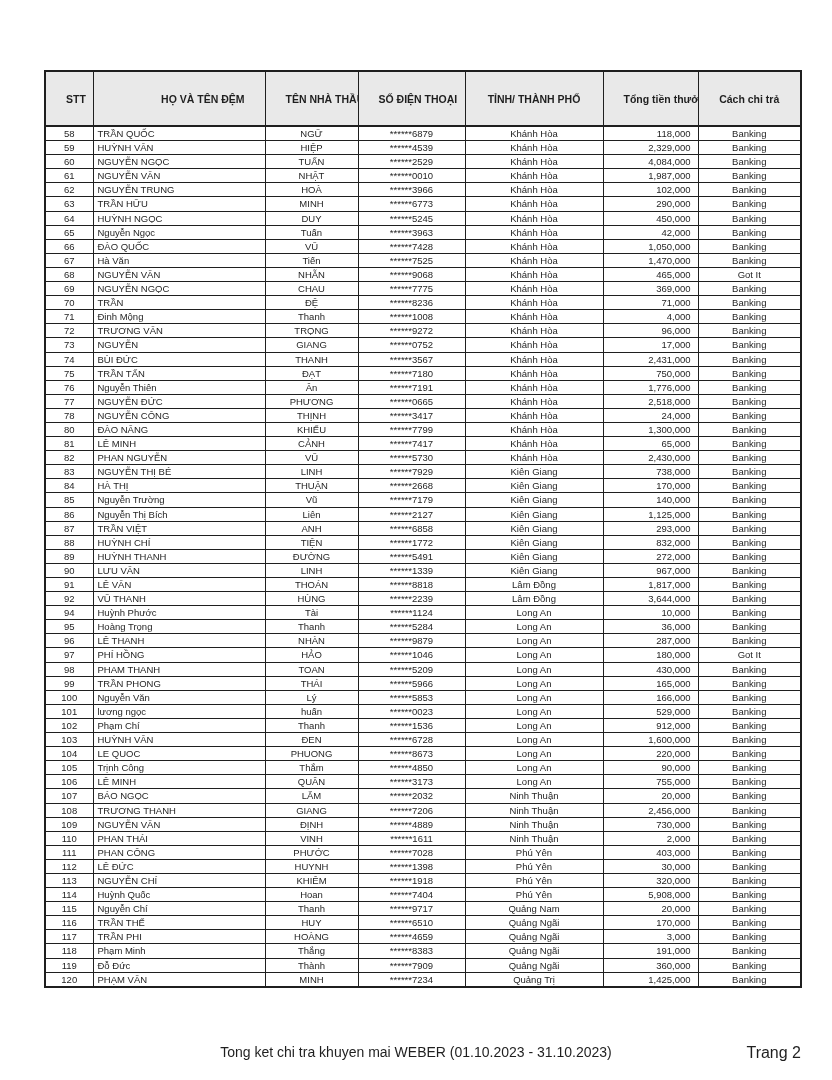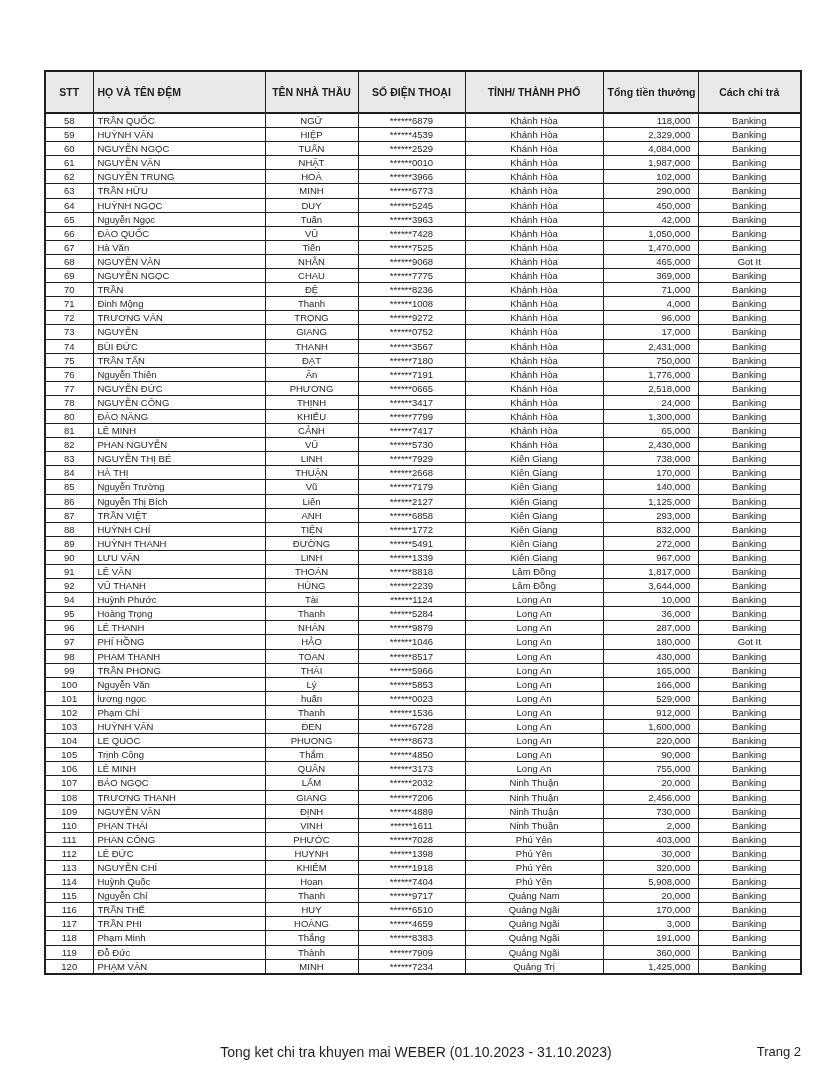--- a/index.html
+++ b/index.html
@@ -28,27 +28,27 @@
   col.c4 { width: 138px; }
   col.c5 { width: 95px; }
   col.c6 { width: 103px; }
 
   th {
     background: var(--header-bg, #e9e9e9);
     border: 1px solid #1f1f1f;
     border-bottom: 2px solid #1f1f1f;
     font-size: 10.5px;
     font-weight: bold;
-    height: 42px;
+    height: 55px;
     text-align: center;
-    padding: 0 4px;
+    padding: 0 20px;
     white-space: nowrap;
     overflow: hidden;
   }
-  th:nth-child(2) { text-align: left; }
+  th:nth-child(2) { text-align: right; }
 
   td {
     border: 1px solid #1f1f1f;
     font-size: 9.5px;
     height: 13.1px;
     line-height: 13.1px;
     padding: 0 4px;
     white-space: nowrap;
     overflow: hidden;
     color: #1f1f1f;
@@ -65,21 +65,21 @@
     position: absolute;
     top: 1044px; left: 0;
     width: 100%;
     text-align: center;
     font-size: 14px;
     color: #1f1f1f;
   }
   .footer-page {
     position: absolute;
     top: 1044px; right: 31px;
-    font-size: 13px;
+    font-size: 16px;
     color: #1f1f1f;
   }
 </style>
 </head>
 <body>
 
 <div class="page">
 
   <table class="report">
     <colgroup>
@@ -442,21 +442,21 @@
           <td>HẢO</td>
           <td>******1046</td>
           <td>Long An</td>
           <td>180,000</td>
           <td>Got It</td>
         </tr>
         <tr>
           <td>98</td>
           <td>PHAM THANH</td>
           <td>TOAN</td>
-          <td>******8517</td>
+          <td>******5209</td>
           <td>Long An</td>
           <td>430,000</td>
           <td>Banking</td>
         </tr>
         <tr>
           <td>99</td>
           <td>TRẦN PHONG</td>
           <td>THÁI</td>
           <td>******5966</td>
           <td>Long An</td>

